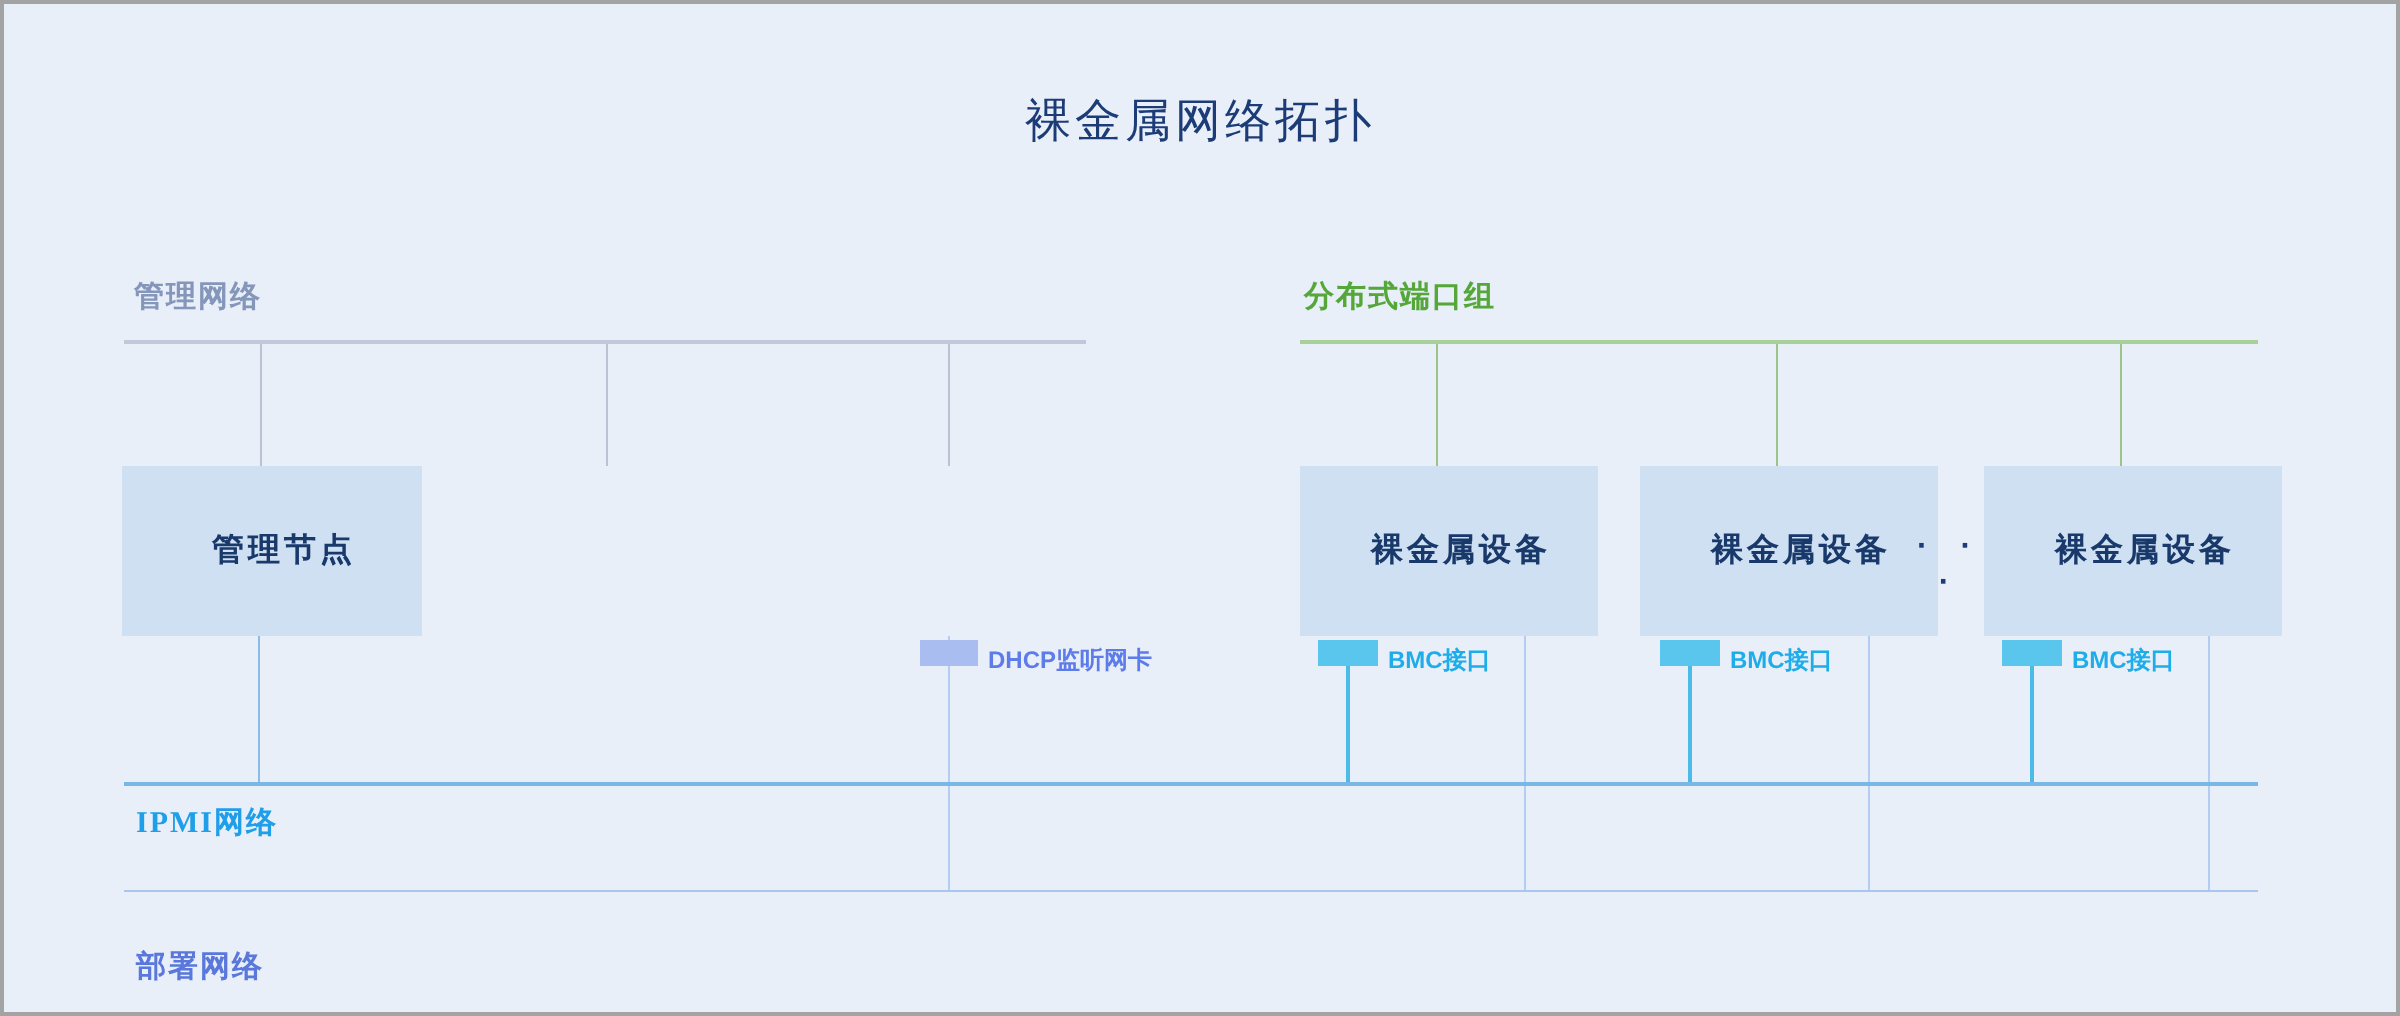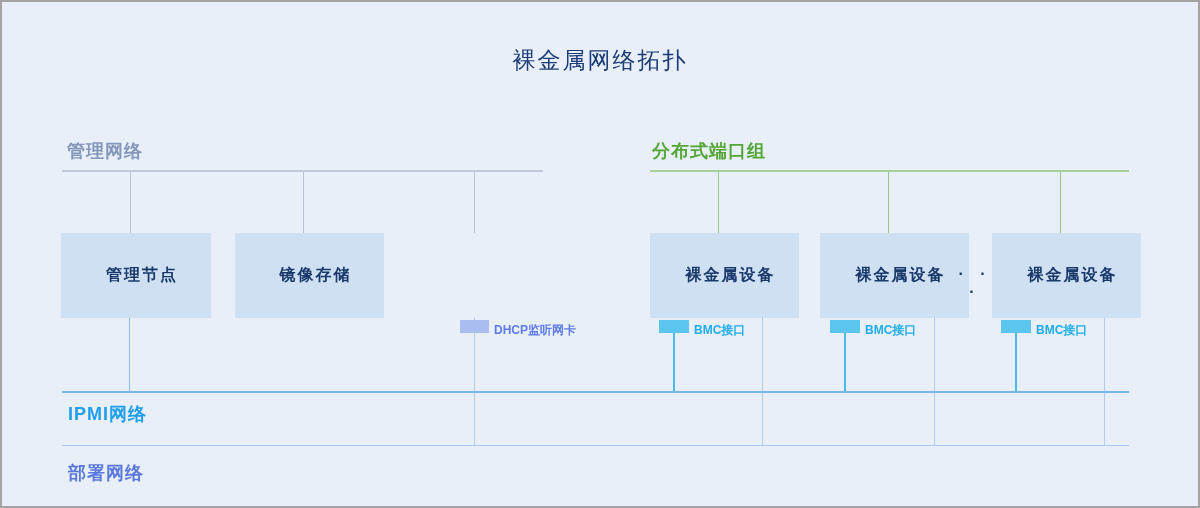--- a/index.html
+++ b/index.html
@@ -12,21 +12,21 @@
     font-family:"Liberation Sans","DejaVu Sans",sans-serif;
     overflow:hidden;
   }
   .abs{position:absolute;}
   .diagram-title{
     left:0;top:43px;width:1196px;
     text-align:center;
     font-size:23px;font-weight:500;letter-spacing:2px;
     color:#1c3c78;
   }
-  .net-label{font-size:18px;font-weight:600;letter-spacing:1px;}
+  .net-label{font-size:15px;font-weight:600;letter-spacing:1px;font-family:Liberation Serif, serif;}
   .mgmt-label{color:#8496ba;}
   .pg-label{color:#54a738;}
   .ipmi-label{color:#1f9ee9;}
   .deploy-label{color:#5a78dc;}
   .hline{height:2px;}
   .mgmt-line{background:#bfc9da;}
   .pg-line{background:#a9cf9a;}
   .ipmi-line{background:#79b7e6;}
   .deploy-line{background:#a9c6ee;height:1px;}
   .vline{width:1px;}
@@ -69,23 +69,20 @@
   <div class="abs vline v-gray" style="left:128px;top:170px;height:61px;"></div>
   <div class="abs vline v-gray" style="left:301px;top:170px;height:61px;"></div>
   <div class="abs vline v-gray" style="left:472px;top:170px;height:61px;"></div>
 
   <div class="abs vline v-blue" style="left:127px;top:316px;height:73px;"></div>
   <div class="abs vline v-periwinkle" style="left:472px;top:316px;height:127px;"></div>
 
   <div class="abs node" style="left:59px;width:138px;">
     <span>管理节点</span>
   </div>
-  <div class="abs node" style="left:233px;">
-    <span>镜像存储</span>
-  </div>
 
   <div class="abs chip dhcp-chip" style="left:458px;"></div>
   <div class="abs chip-label dhcp-text" style="left:492px;">DHCP监听网卡</div>
 
   <div class="abs net-label pg-label" style="left:650px;top:137px;">分布式端口组</div>
   <div class="abs hline pg-line" style="left:648px;top:168px;width:479px;"></div>
 
   <div class="abs vline v-green" style="left:716px;top:170px;height:61px;"></div>
   <div class="abs vline v-green" style="left:886px;top:170px;height:61px;"></div>
   <div class="abs vline v-green" style="left:1058px;top:170px;height:61px;"></div>
@@ -114,15 +111,15 @@
   <div class="abs chip-label bmc-text" style="left:692px;">BMC接口</div>
   <div class="abs chip bmc-chip" style="left:828px;"></div>
   <div class="abs chip-label bmc-text" style="left:863px;">BMC接口</div>
   <div class="abs chip bmc-chip" style="left:999px;"></div>
   <div class="abs chip-label bmc-text" style="left:1034px;">BMC接口</div>
 
   <div class="abs hline ipmi-line" style="left:60px;top:389px;width:1067px;"></div>
   <div class="abs net-label ipmi-label" style="left:66px;top:400px;">IPMI网络</div>
 
   <div class="abs hline deploy-line" style="left:60px;top:443px;width:1067px;"></div>
-  <div class="abs net-label deploy-label" style="left:66px;top:459px;">部署网络</div>
+  <div class="abs net-label deploy-label" style="left:66px;top:472px;">部署网络</div>
 
 </div>
 
 </body></html>

